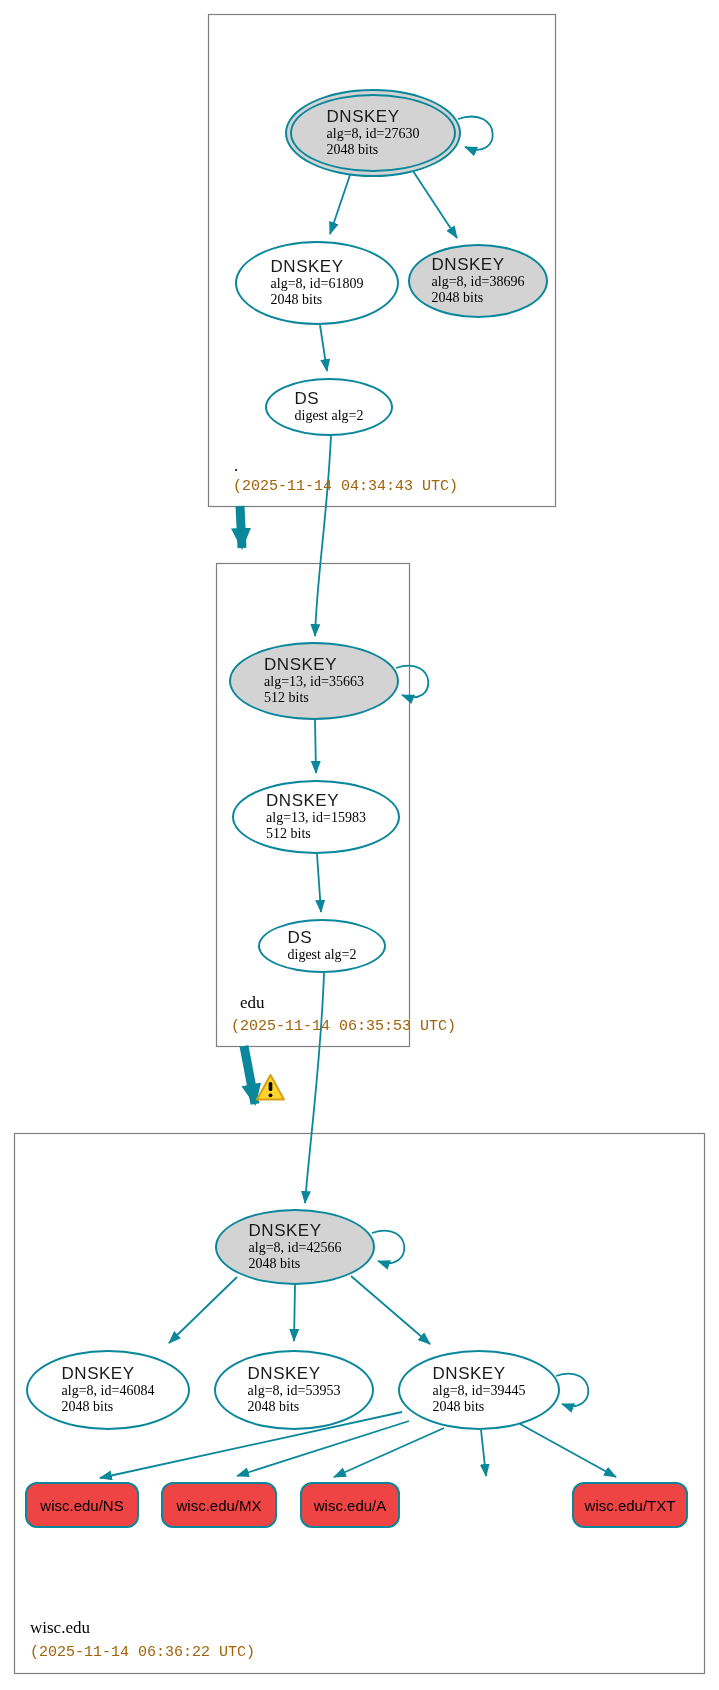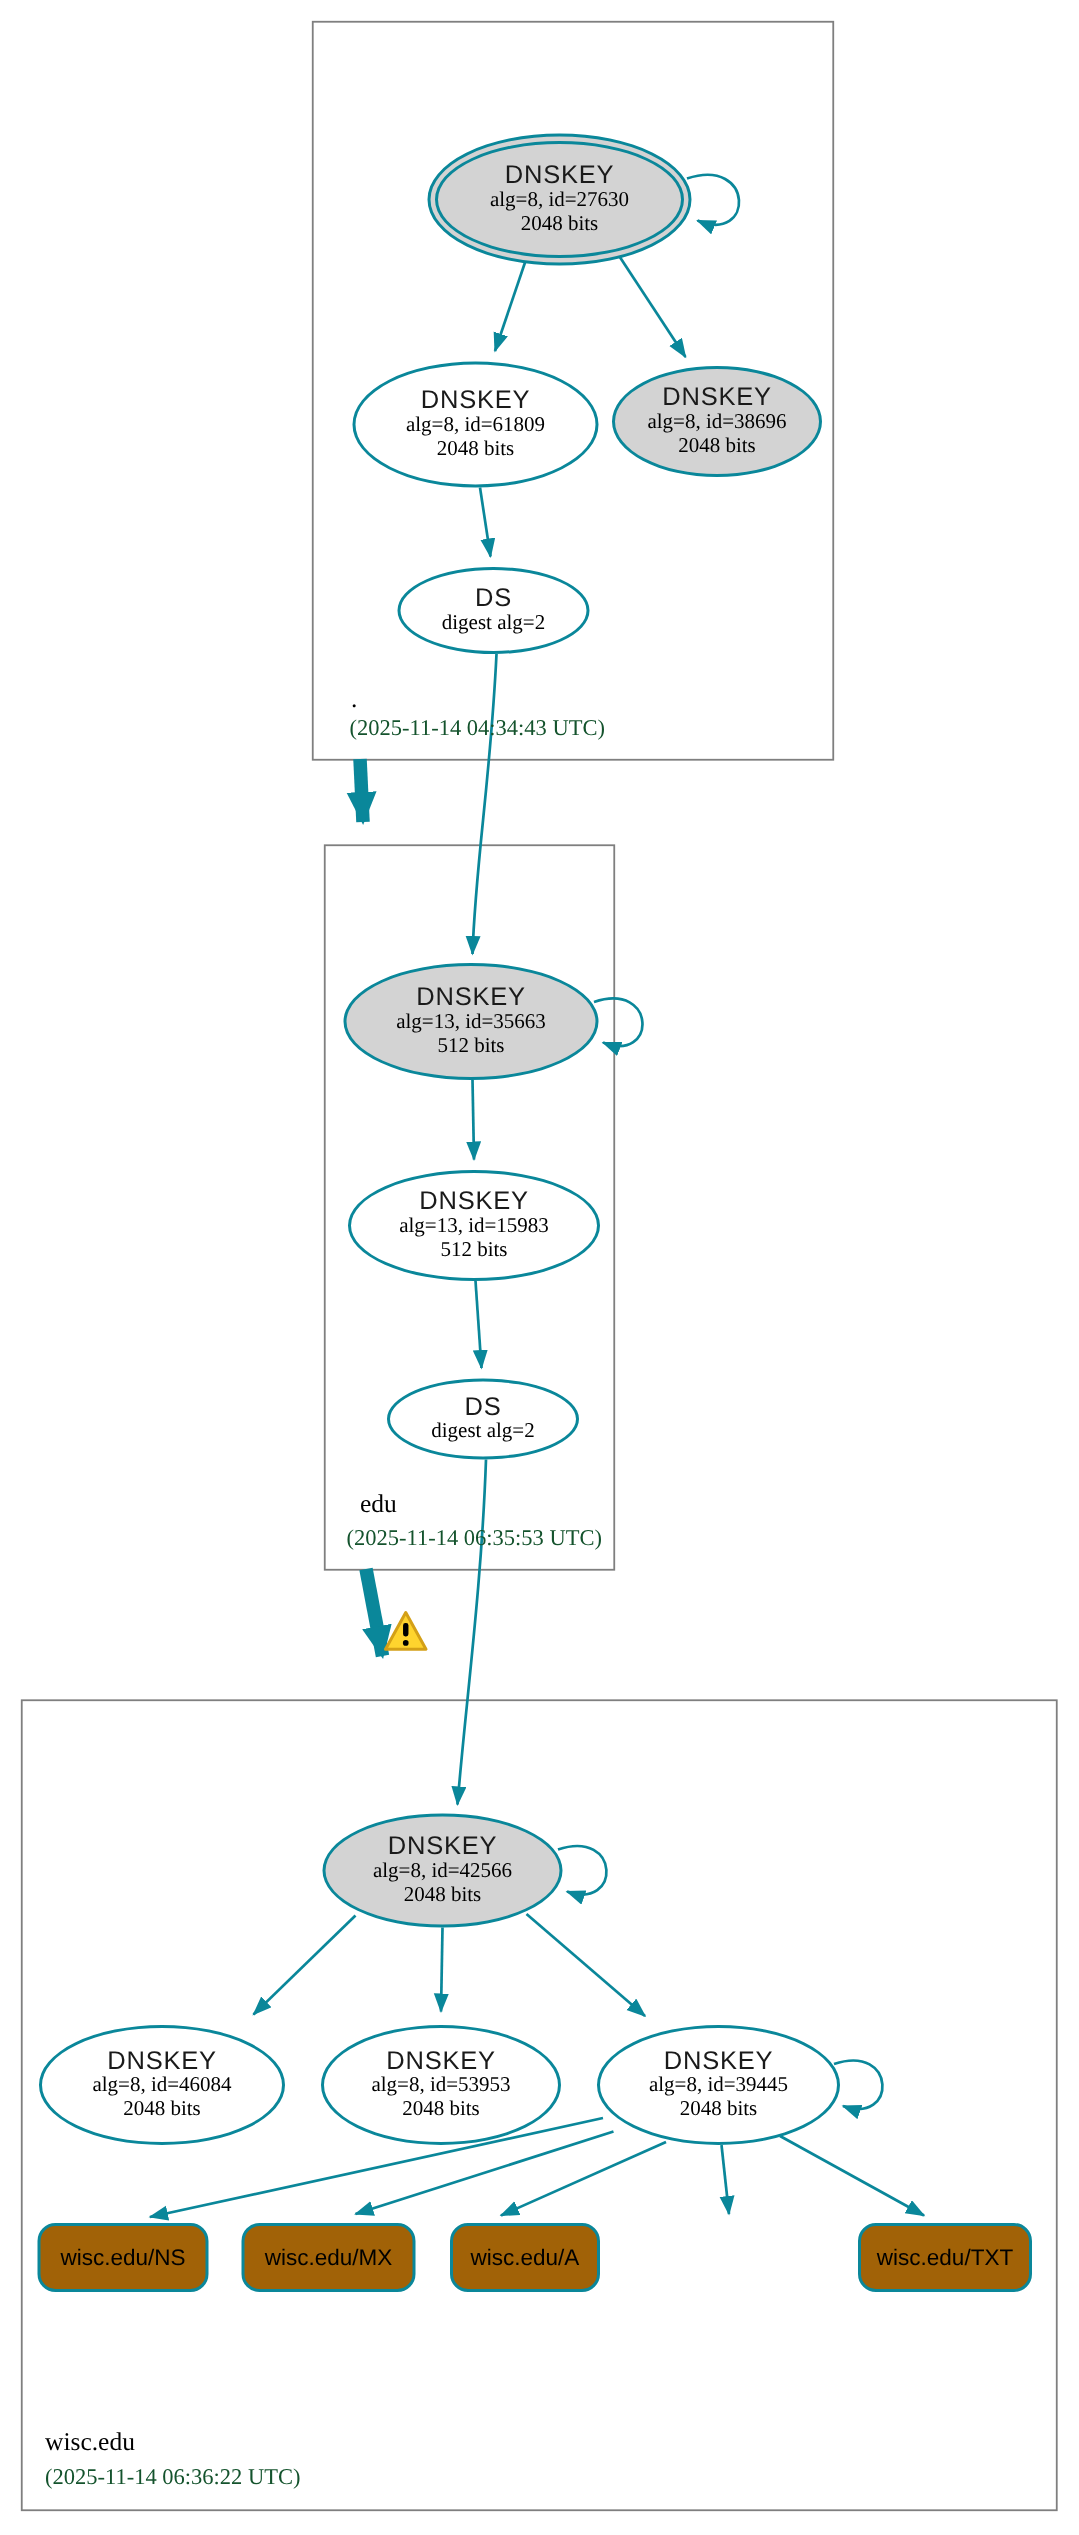--- a/index.html
+++ b/index.html
@@ -3,28 +3,28 @@
 <meta charset="utf-8">
 <style>
   html,body{margin:0;padding:0;background:#fff;}
   #stage{position:relative;width:719px;height:1690px;background:#fff;overflow:hidden;
          font-family:"Liberation Serif", serif;}
   #edges{position:absolute;left:0;top:0;z-index:0;}
   .node{position:absolute;box-sizing:border-box;border:2.2px solid #0a879a;border-radius:50%;
         background:#fff;display:flex;align-items:center;justify-content:center;z-index:2;}
   .node.sep{background:#d3d3d3;}
   .inner-ring{position:absolute;inset:3px;border:2.2px solid #0a879a;border-radius:50%;pointer-events:none;}
-  .node-text{text-align:center;line-height:1.05;position:relative;}
+  .node-text{line-height:1.05;position:relative;}
   .nt{font-family:"Liberation Sans", sans-serif;font-size:17px;color:#1a1a1a;letter-spacing:.5px;}
   .nd{font-family:"Liberation Serif", serif;font-size:14px;color:#000;margin-top:1px;}
   .rrset{position:absolute;box-sizing:border-box;height:46px;border:2px solid #0a879a;border-radius:12px;
-         background:#a16207;display:flex;align-items:center;justify-content:center;z-index:2;
+         background:#ef4444;display:flex;align-items:center;justify-content:center;z-index:2;
          font-family:"Liberation Sans", sans-serif;font-size:15px;color:#000;}
   .zone-label{position:absolute;font-family:"Liberation Serif", serif;font-size:17px;color:#000;z-index:1;}
-  .zone-ts{position:absolute;font-family:Liberation Serif, serif;font-size:15px;color:#14532d;z-index:1;}
+  .zone-ts{position:absolute;font-family:Liberation Mono, monospace;font-size:15px;color:#a16207;z-index:1;}
 </style>
 </head>
 <body>
 
 <div id="stage">
 
   <svg id="edges" width="719" height="1690" viewBox="0 0 719 1690">
     <defs>
       <marker id="ah" markerUnits="userSpaceOnUse" markerWidth="14" markerHeight="12" refX="12" refY="5" orient="auto">
         <path d="M0,0 L13,5 L0,10 Z" fill="#0a879a"></path>

